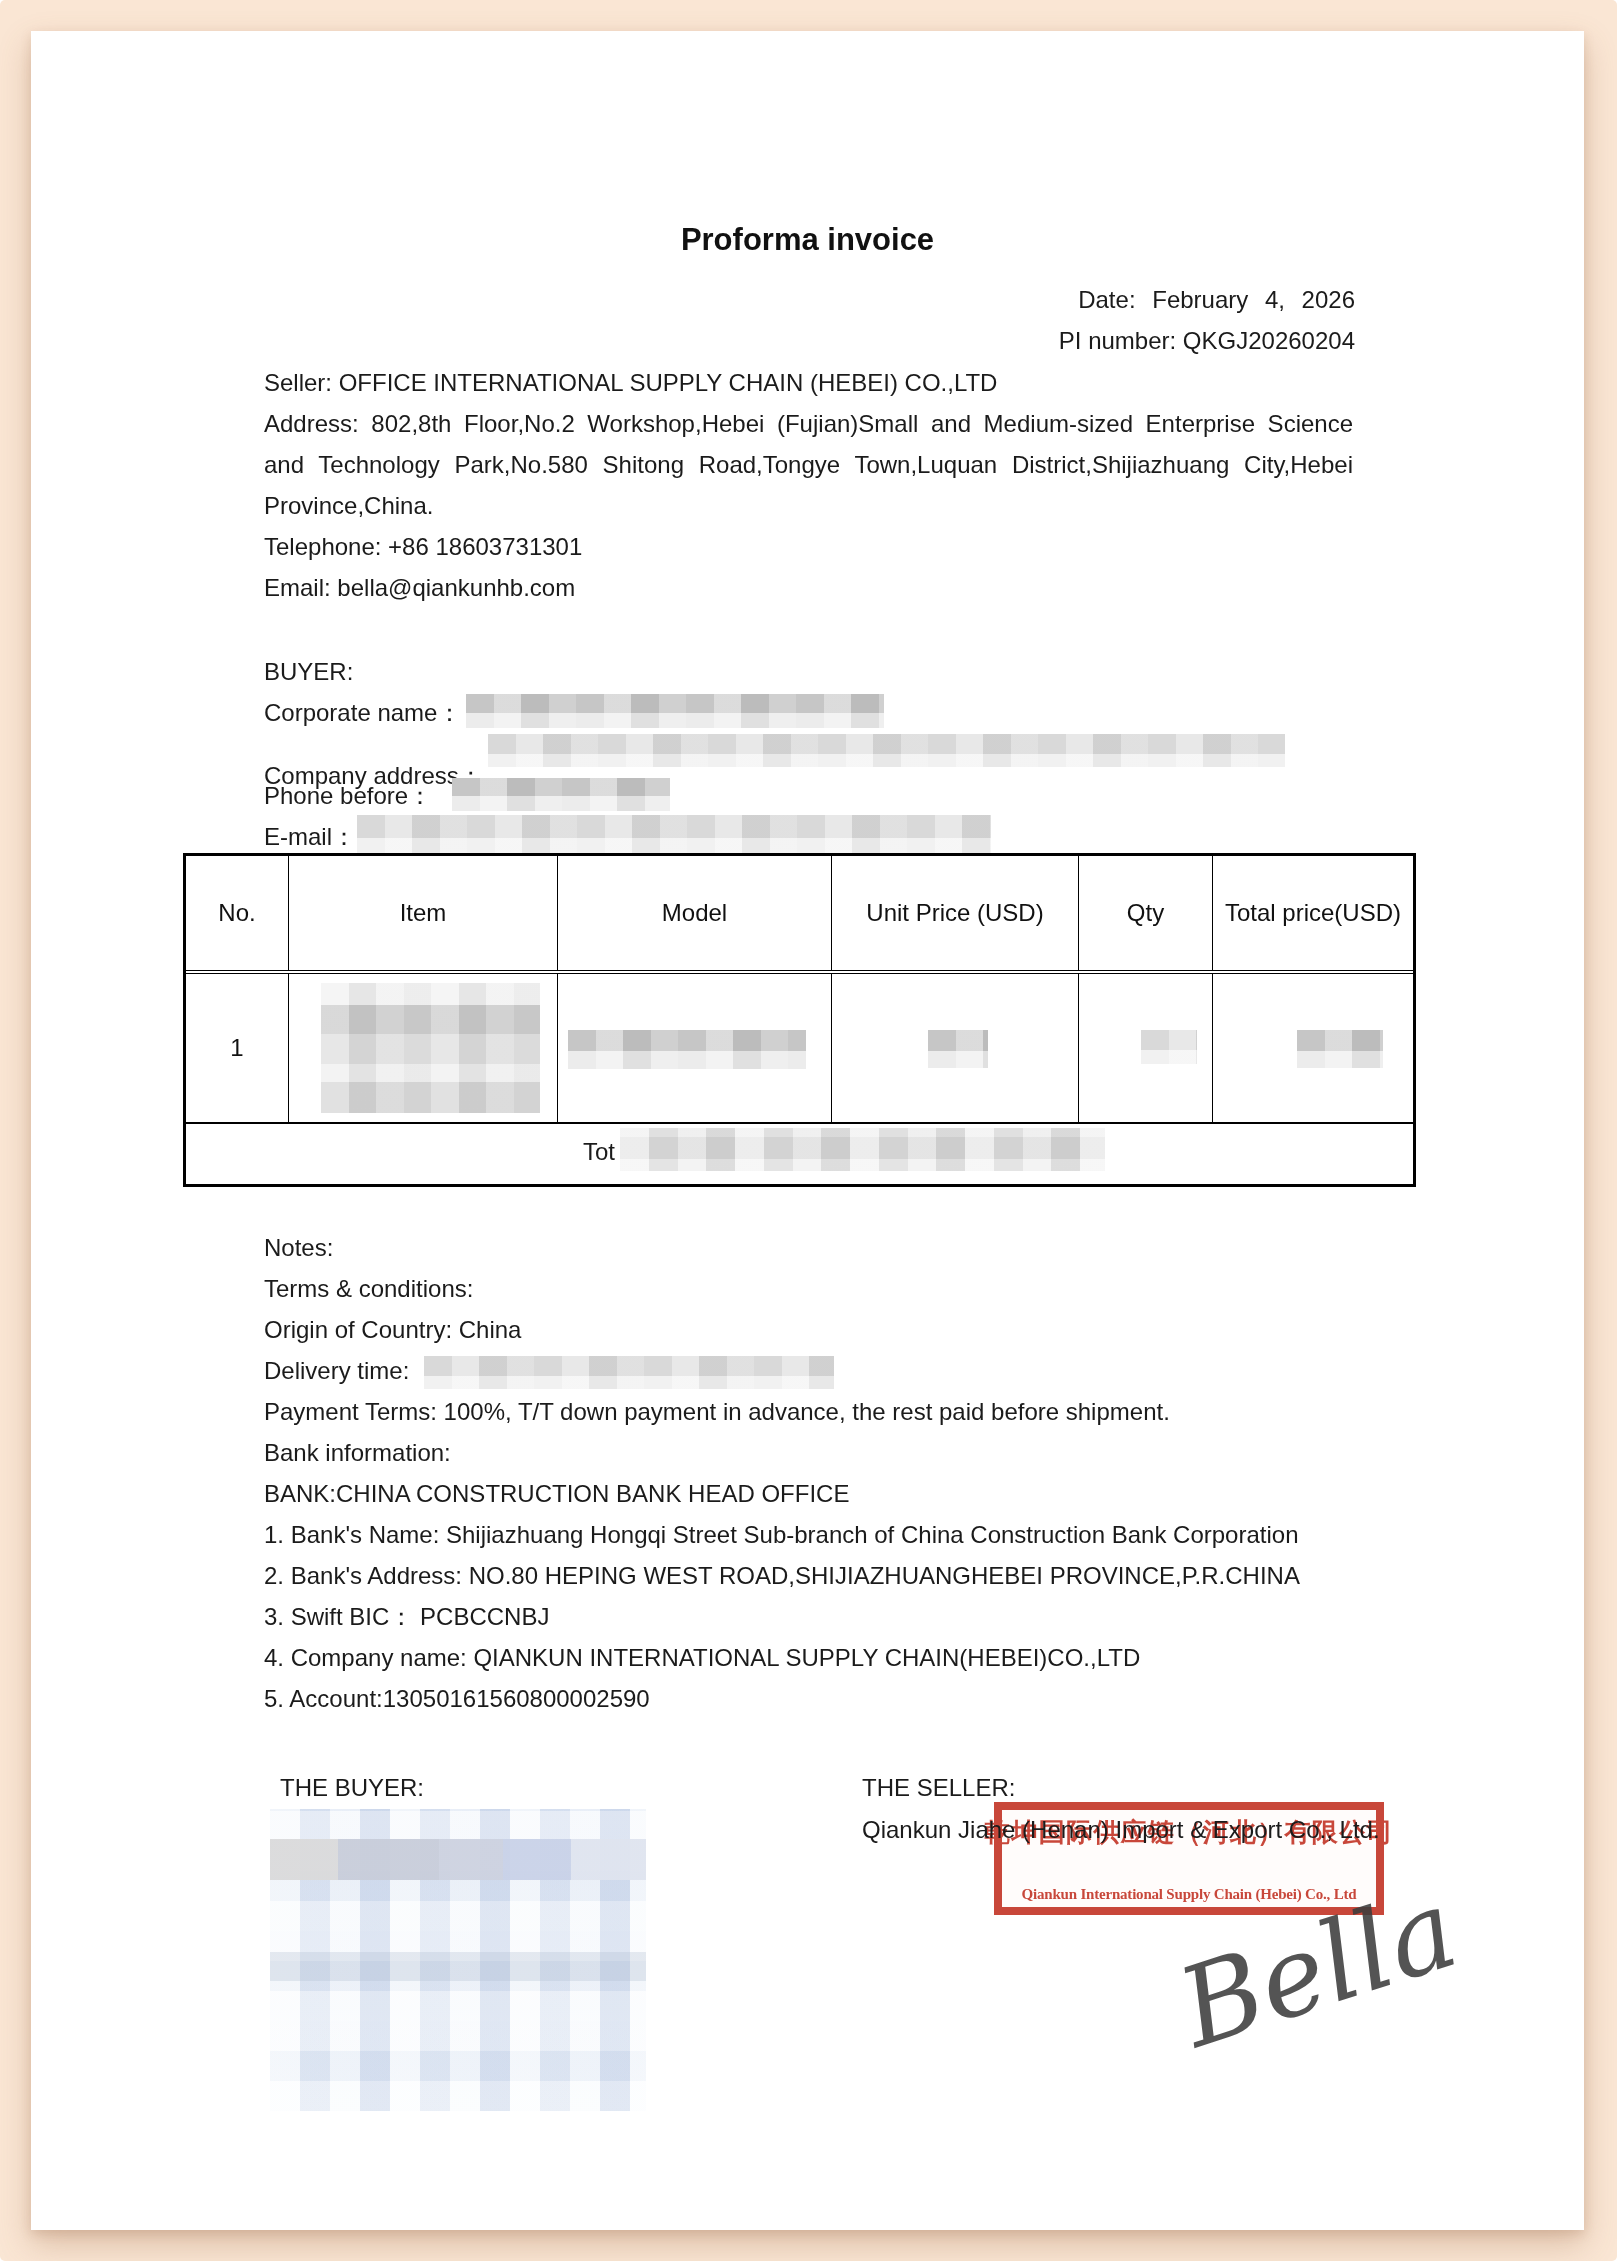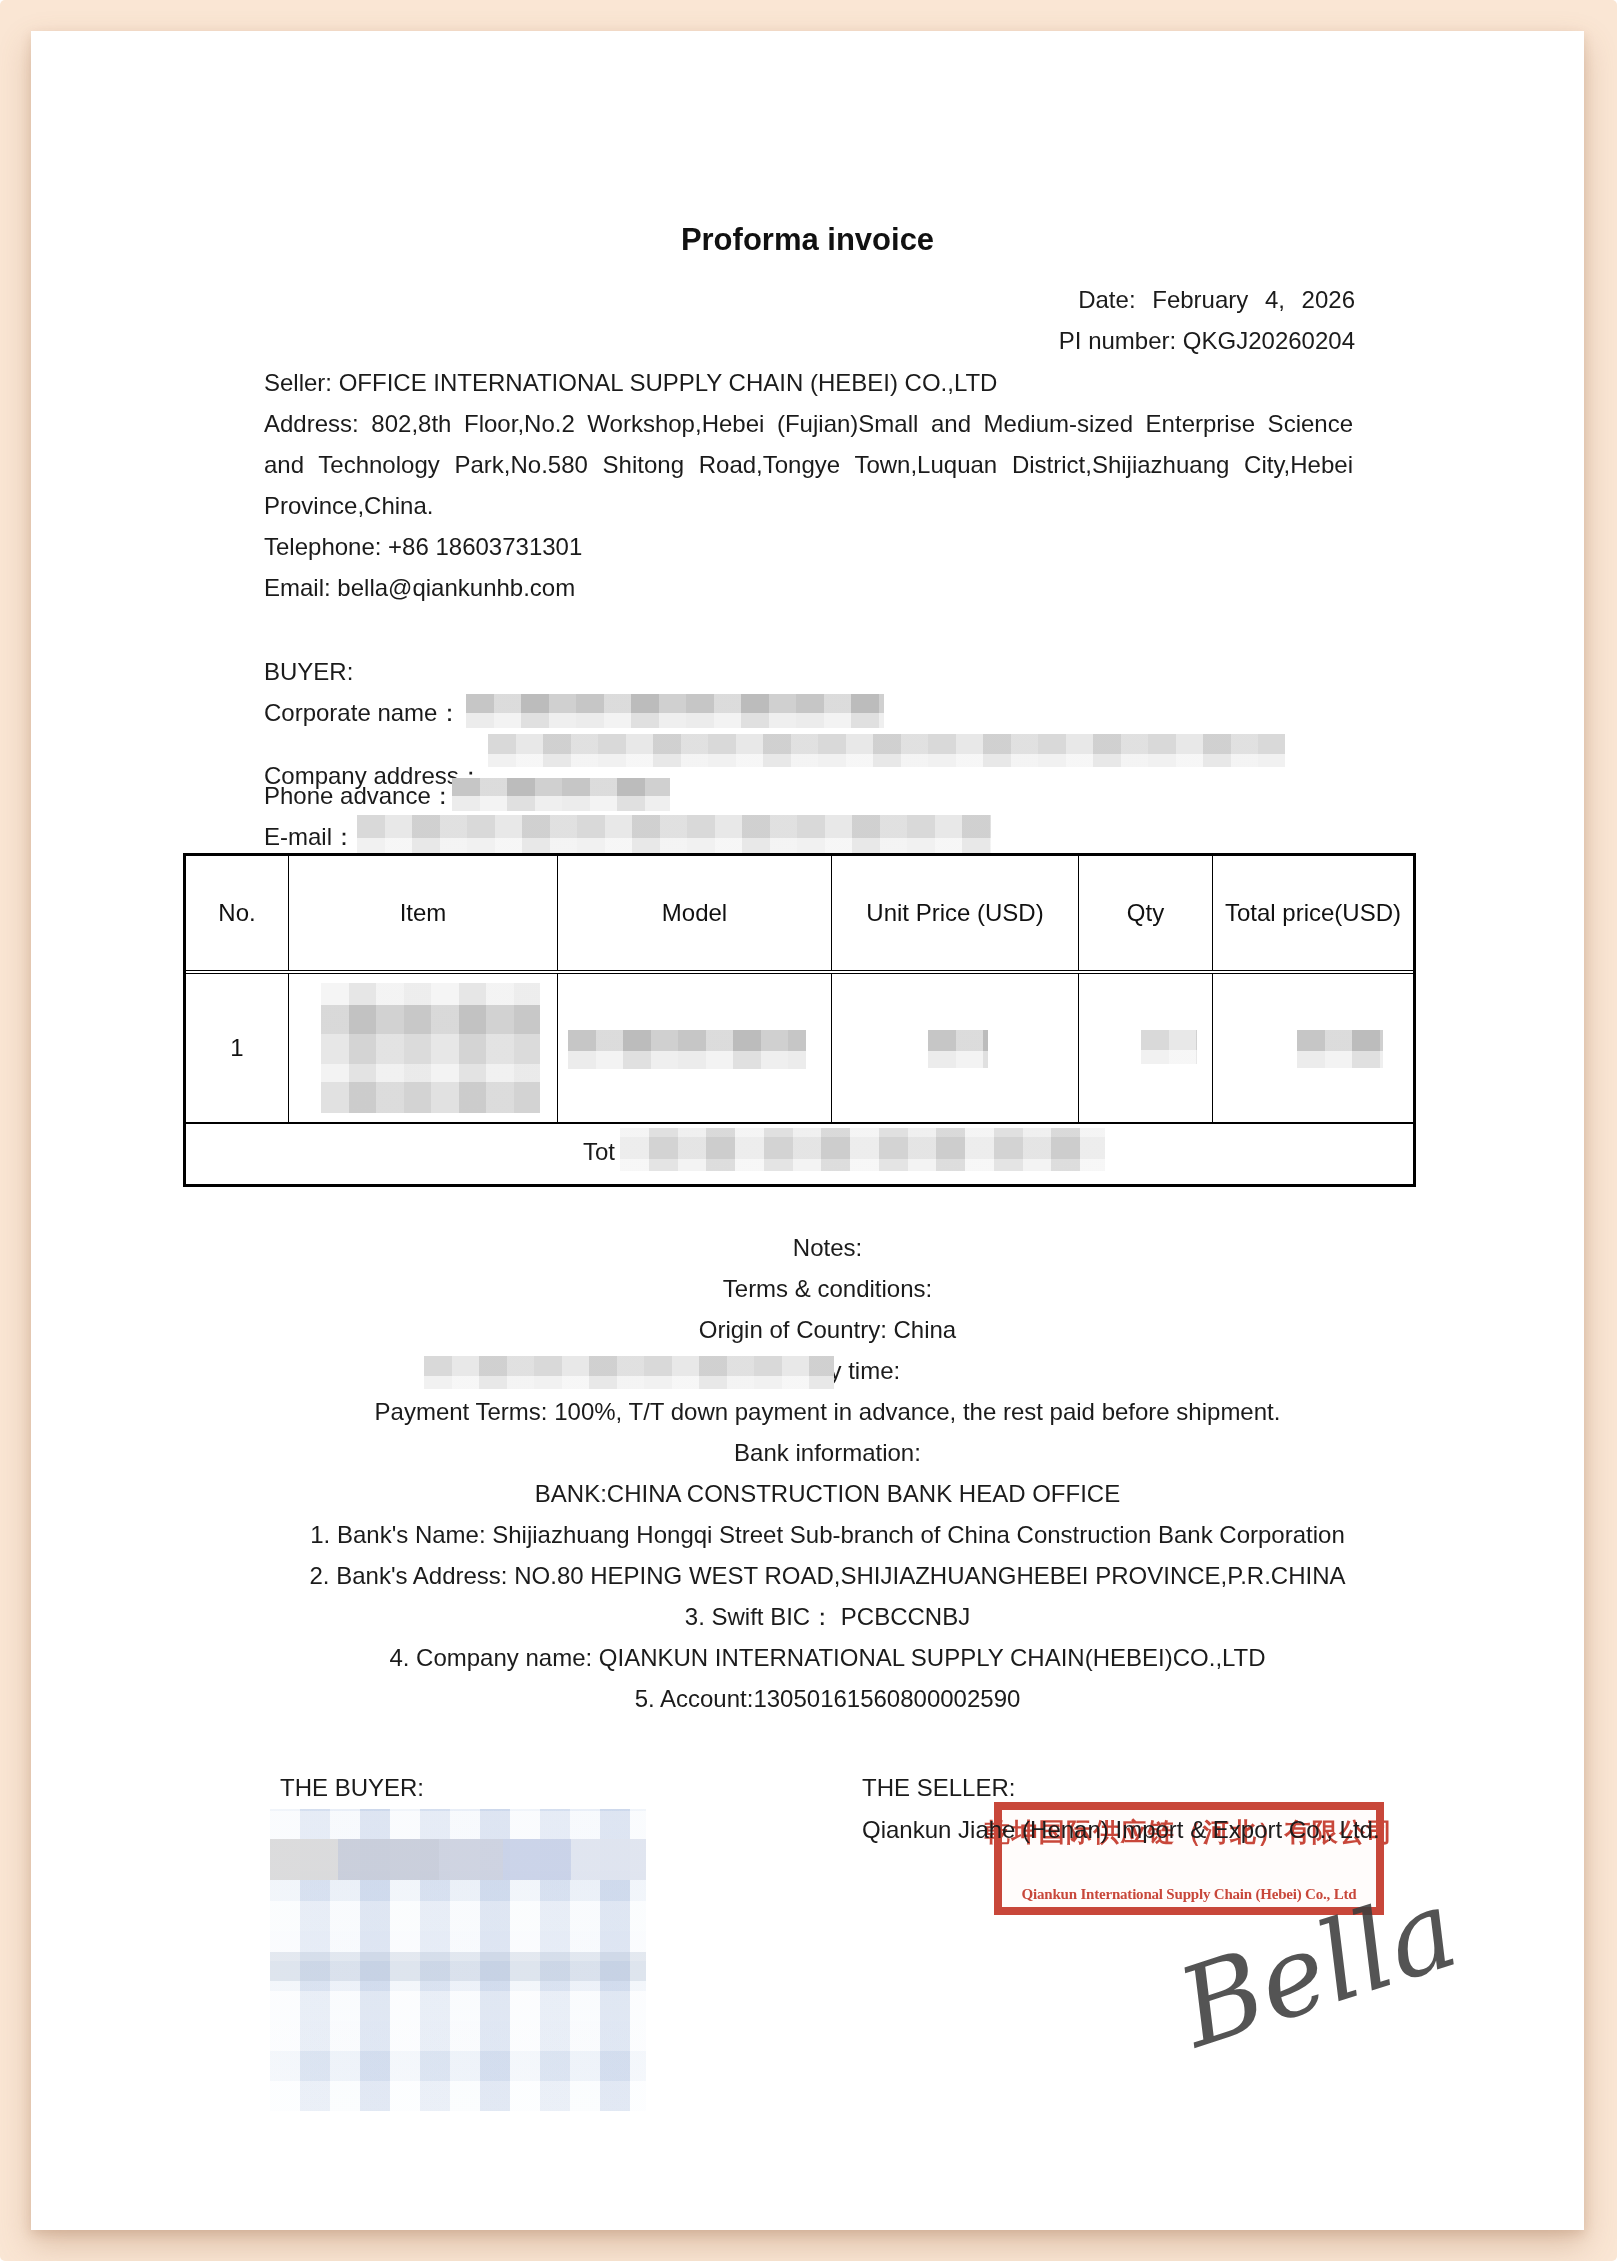--- a/index.html
+++ b/index.html
@@ -84,21 +84,21 @@
       <div class="just">Address: 802,8th Floor,No.2 Workshop,Hebei (Fujian)Small and Medium-sized Enterprise Science</div>
       <div class="just">and Technology Park,No.580 Shitong Road,Tongye Town,Luquan District,Shijiazhuang City,Hebei</div>
       <div class="nowrap">Province,China.</div>
       <div class="nowrap">Telephone: +86 18603731301</div>
       <div class="nowrap">Email: bella@qiankunhb.com</div>
     </div>
 
     <div class="abs line nowrap" style="left:233px;top:620px;">BUYER:</div>
     <div class="abs line nowrap" style="left:233px;top:661px;">Corporate name：</div>
     <div class="abs line nowrap" style="left:233px;top:724px;">Company address：</div>
-    <div class="abs line nowrap" style="left:233px;top:744px;">Phone advance：</div>
+    <div class="abs line nowrap" style="left:233px;top:744px;">Phone before：</div>
     <div class="abs line nowrap" style="left:233px;top:785px;">E-mail：</div>
 
     <div class="redact m-gray" style="left:435px;top:663px;width:418px;height:34px;"></div>
     <div class="redact m-gray-lt" style="left:457px;top:703px;width:797px;height:33px;"></div>
     <div class="redact m-gray" style="left:421px;top:747px;width:218px;height:33px;"></div>
     <div class="redact m-gray-lt" style="left:326px;top:784px;width:634px;height:38px;"></div>
 
     <div class="abs invoice-table">
       <div class="t-head">
         <div class="t-cell" style="width:103px;">No.</div>
@@ -121,21 +121,21 @@
 
     <div class="redact m-item" style="left:290px;top:952px;width:219px;height:130px;"></div>
     <div class="redact m-gray" style="left:537px;top:999px;width:238px;height:39px;"></div>
     <div class="redact m-gray" style="left:897px;top:999px;width:60px;height:38px;"></div>
     <div class="redact m-gray-lt" style="left:1110px;top:999px;width:56px;height:34px;"></div>
     <div class="redact m-gray" style="left:1266px;top:999px;width:86px;height:38px;"></div>
 
     <div class="abs line nowrap" style="left:552px;top:1100px;">Tot</div>
     <div class="redact m-total" style="left:589px;top:1097px;width:485px;height:43px;"></div>
 
-    <div class="abs block" style="left:233px;top:1196px;width:1127px;text-align:center;">
+    <div class="abs block" style="left:233px;top:1196px;width:1127px;">
       <div class="nowrap">Notes:</div>
       <div class="nowrap">Terms &amp; conditions:</div>
       <div class="nowrap">Origin of Country: China</div>
       <div class="nowrap">Delivery time:</div>
       <div class="nowrap">Payment Terms: 100%, T/T down payment in advance, the rest paid before shipment.</div>
       <div class="nowrap">Bank information:</div>
       <div class="nowrap">BANK:CHINA CONSTRUCTION BANK HEAD OFFICE</div>
       <div class="nowrap">1. Bank's Name: Shijiazhuang Hongqi Street Sub-branch of China Construction Bank Corporation</div>
       <div class="nowrap">2. Bank's Address: NO.80 HEPING WEST ROAD,SHIJIAZHUANGHEBEI PROVINCE,P.R.CHINA</div>
       <div class="nowrap">3. Swift BIC： PCBCCNBJ</div>

